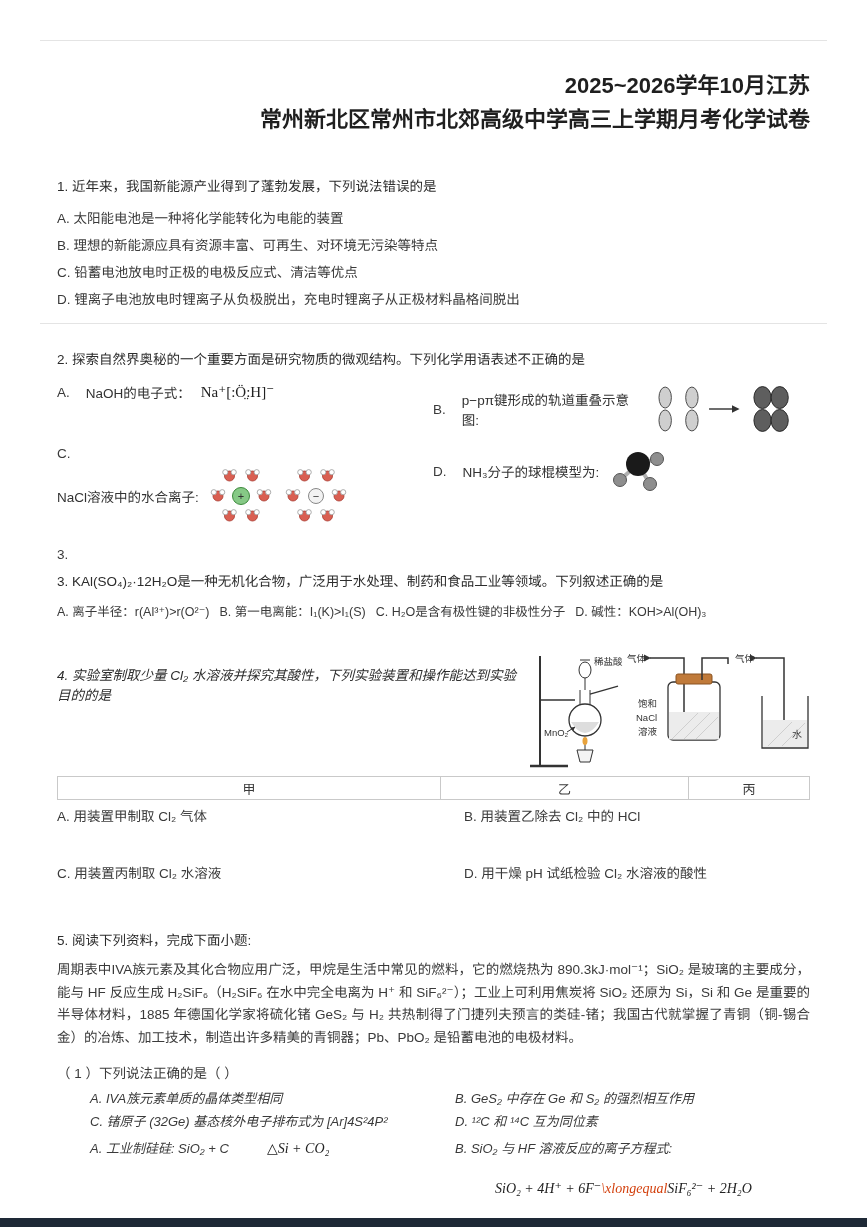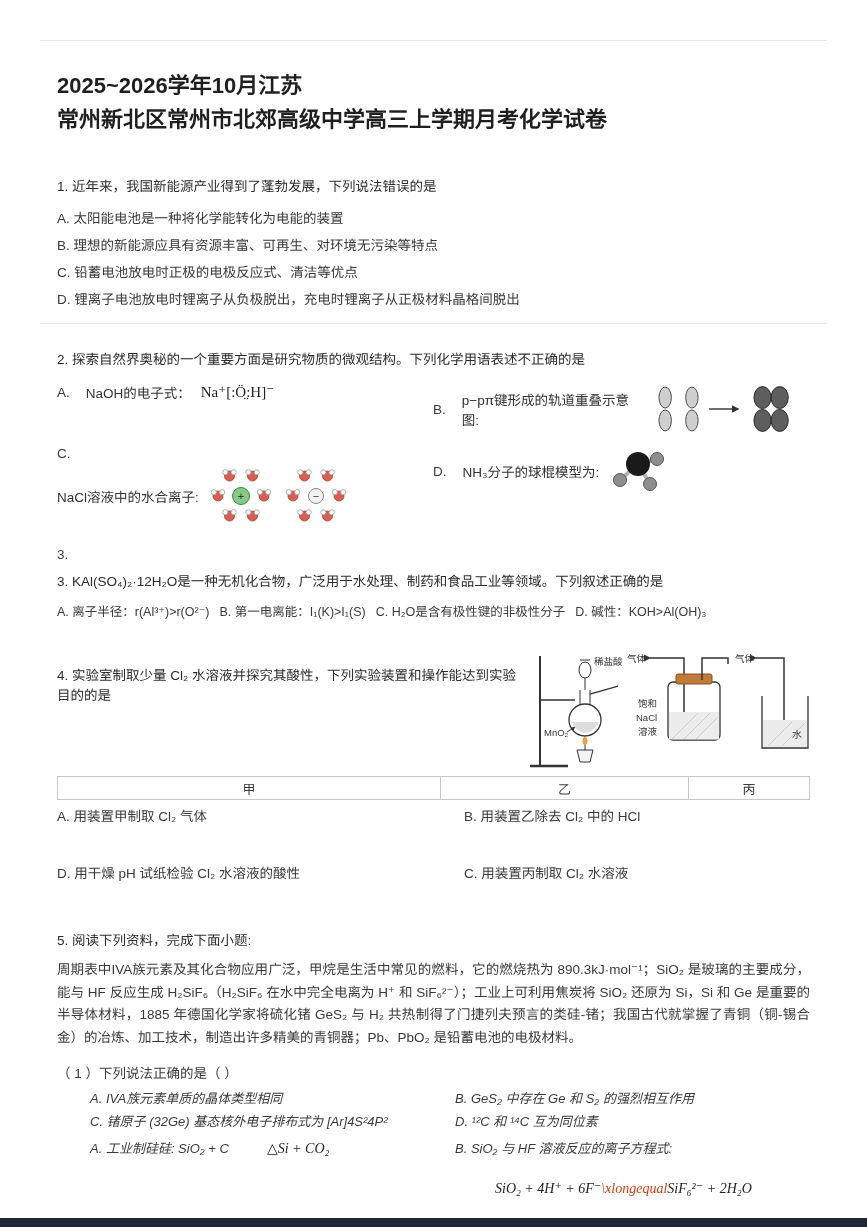--- a/index.html
+++ b/index.html
@@ -6,41 +6,41 @@
   html, body { margin: 0; padding: 0; background: #ffffff; }
   body { font-family: "Liberation Sans", "DejaVu Sans", sans-serif; color: #333; }
 
   .page { position: relative; width: 867px; height: 1227px; background: #fff; overflow: hidden; }
 
   .top-rule { border-top: 1px solid #e4e4e4; margin: 40px 40px 0 40px; }
   .rule { border-top: 1px solid #e4e4e4; margin: 10px -17px 0 -17px; }
 
   .content { padding: 0 57px; font-size: 13.5px; }
 
-  .title { margin-top: 28px; text-align: left; font-size: 22px; font-weight: bold; color: #1f1f1f; line-height: 34px; }
+  .title { margin-top: 28px; text-align: right; font-size: 22px; font-weight: bold; color: #1f1f1f; line-height: 34px; }
 
   .stem { margin: 0; color: #2c2c2c; line-height: 20px; }
   .opt { margin: 0; line-height: 27px; color: #3a3a3a; }
 
   .q1 { margin-top: 40px; }
   .q1 .stem { margin-bottom: 8px; }
 
   .q2 { margin-top: 26px; }
   .q2-grid { display: grid; grid-template-columns: 376px 1fr; margin-top: 12px; row-gap: 10px; align-items: start; }
   .q2-row { display: flex; align-items: center; gap: 10px; }
   .optlabel { margin-right: 6px; color: #3a3a3a; }
   .math { font-family: "Liberation Serif", "DejaVu Serif", serif; font-size: 15px; color: #222; }
 
   .stray { margin: 16px 0 0 0; color: #3a3a3a; }
   .q3 { margin-top: 10px; }
   .q3-opts { display: flex; gap: 10px; white-space: nowrap; margin-top: 9px; font-size: 12.5px; color: #3a3a3a; }
 
   .q4 { margin-top: 30px; }
   .q4-top { display: flex; gap: 6px; }
-  .q4-stem { flex: 1; padding-top: 16px; }
+  .q4-stem { flex: 1; padding-top: 16px; font-style: italic; }
   .apparatus { flex: 0 0 auto; }
   .q4-table { display: flex; border: 1px solid #c9c9c9; height: 24px; margin-top: 4px; font-size: 13px; color: #3a3a3a; }
   .q4-cell { display: flex; align-items: center; justify-content: center; border-right: 1px solid #c9c9c9; }
   .q4-cell:last-child { border-right: none; }
   .c1 { width: 51%; } .c2 { width: 33%; } .c3 { width: 16%; }
   .two-col { display: grid; grid-template-columns: 376px 1fr; margin-top: 4px; gap: 31px; }
   .two-col .opt { line-height: 26px; }
 
   .q5 { margin-top: 44px; }
   .passage { margin: 8px 0 0 0; line-height: 22.5px; text-align: justify; color: #3a3a3a; font-size: 13.5px; }
@@ -229,22 +229,22 @@
 
       <div class="q4-table">
         <div class="q4-cell c1">甲</div>
         <div class="q4-cell c2">乙</div>
         <div class="q4-cell c3">丙</div>
       </div>
 
       <div class="two-col">
         <p class="opt">A. 用装置甲制取 Cl₂ 气体</p>
         <p class="opt">B. 用装置乙除去 Cl₂ 中的 HCl</p>
+        <p class="opt">C. 用装置丙制取 Cl₂ 水溶液</p>
         <p class="opt">D. 用干燥 pH 试纸检验 Cl₂ 水溶液的酸性</p>
-        <p class="opt">C. 用装置丙制取 Cl₂ 水溶液</p>
       </div>
     </section>
 
     <section class="q5">
       <p class="stem">5. 阅读下列资料，完成下面小题:</p>
       <p class="passage">周期表中IVA族元素及其化合物应用广泛，甲烷是生活中常见的燃料，它的燃烧热为 890.3kJ·mol⁻¹；SiO₂ 是玻璃的主要成分，能与 HF 反应生成 H₂SiF₆（H₂SiF₆ 在水中完全电离为 H⁺ 和 SiF₆²⁻）；工业上可利用焦炭将 SiO₂ 还原为 Si，Si 和 Ge 是重要的半导体材料，1885 年德国化学家将硫化锗 GeS₂ 与 H₂ 共热制得了门捷列夫预言的类硅-锗；我国古代就掌握了青铜（铜-锡合金）的冶炼、加工技术，制造出许多精美的青铜器；Pb、PbO₂ 是铅蓄电池的电极材料。</p>
 
       <p class="subq">（ 1 ）下列说法正确的是（  ）</p>
       <div class="p1-grid indent">
         <p class="opt">A. IVA族元素单质的晶体类型相同</p>

